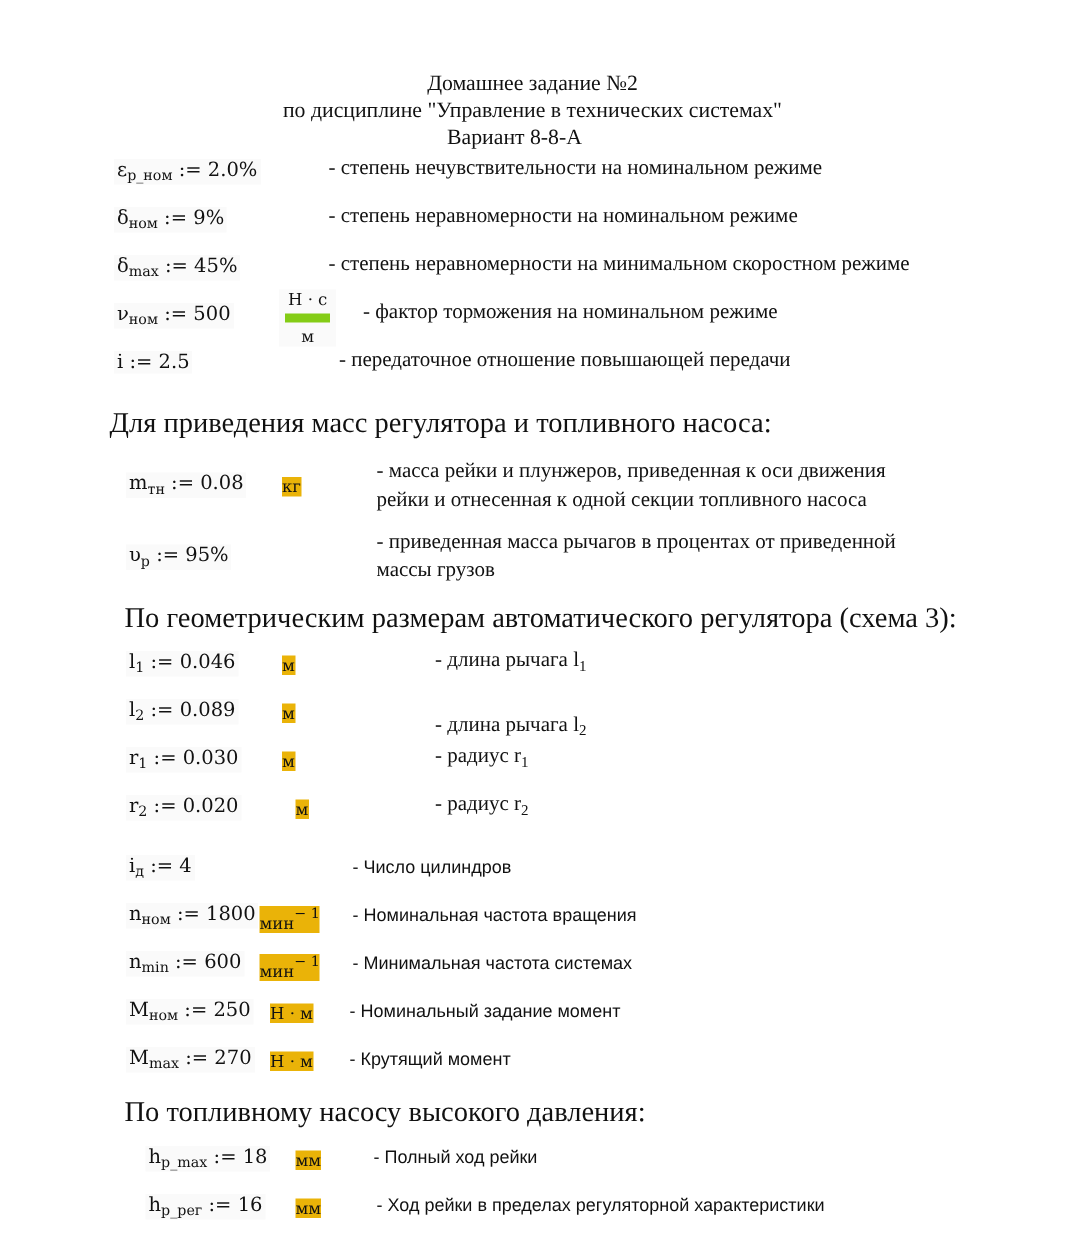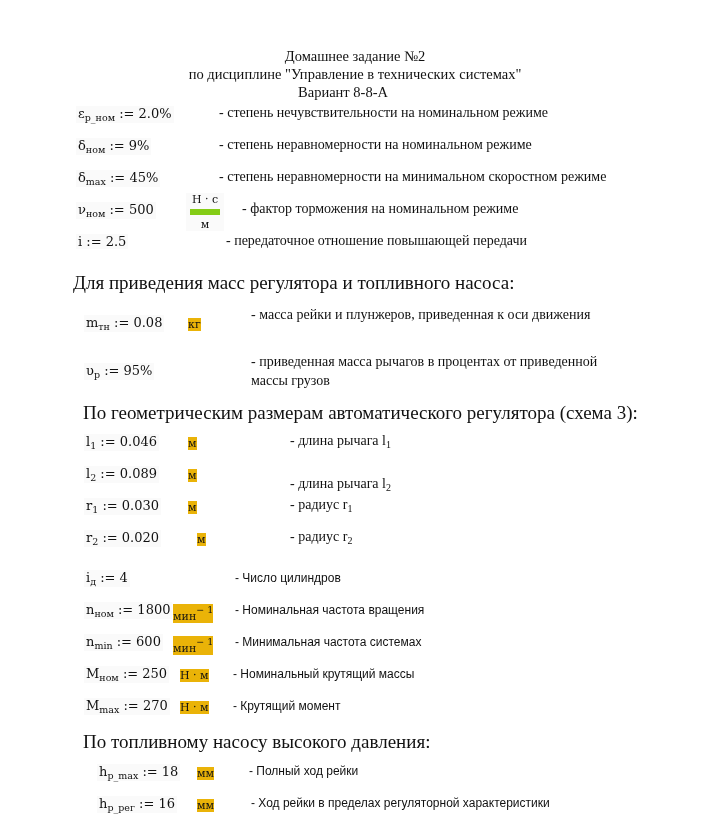--- a/index.html
+++ b/index.html
@@ -56,20 +56,21 @@
 <div class="abs desc" style="left:226px; top:233px;">- передаточное отношение повышающей передачи</div>
 
 <div class="abs heading" style="left:73px; top:272px;">Для приведения масс регулятора и топливного насоса:</div>
 
 <div class="abs math" style="left:84px; top:315px;">
   <span>m</span><sub>тн</sub><span> := 0.08</span>
 </div>
 <div class="abs unit" style="left:188px; top:318px;">кг</div>
 <div class="abs desc-block" style="left:251px; top:305px; width:400px;">
   <div>- масса рейки и плунжеров, приведенная к оси движения</div>
+  <div>рейки и отнесенная к одной секции топливного насоса</div>
 </div>
 
 <div class="abs math" style="left:84px; top:363px;">
   <span>υ</span><sub>р</sub><span> := 95%</span>
 </div>
 <div class="abs desc-block" style="left:251px; top:352px; width:400px;">
   <div>- приведенная масса рычагов в процентах от приведенной</div>
   <div>массы грузов</div>
 </div>
 
@@ -125,21 +126,21 @@
 </div>
 <div class="abs unit" style="left:173px; top:636px;">
   <span>мин</span><sup>− 1</sup>
 </div>
 <div class="abs desc-sans" style="left:235px; top:635px;">- Минимальная частота системах</div>
 
 <div class="abs math" style="left:84px; top:666px;">
   <span>M</span><sub>ном</sub><span> := 250</span>
 </div>
 <div class="abs unit" style="left:180px; top:669px;">Н · м</div>
-<div class="abs desc-sans" style="left:233px; top:667px;">- Номинальный крутящий массы</div>
+<div class="abs desc-sans" style="left:233px; top:667px;">- Номинальный задание момент</div>
 
 <div class="abs math" style="left:84px; top:698px;">
   <span>M</span><sub>max</sub><span> := 270</span>
 </div>
 <div class="abs unit" style="left:180px; top:701px;">Н · м</div>
 <div class="abs desc-sans" style="left:233px; top:699px;">- Крутящий момент</div>
 
 <div class="abs heading" style="left:83px; top:731px;">По топливному насосу высокого давления:</div>
 
 <div class="abs math" style="left:97px; top:764px;">

